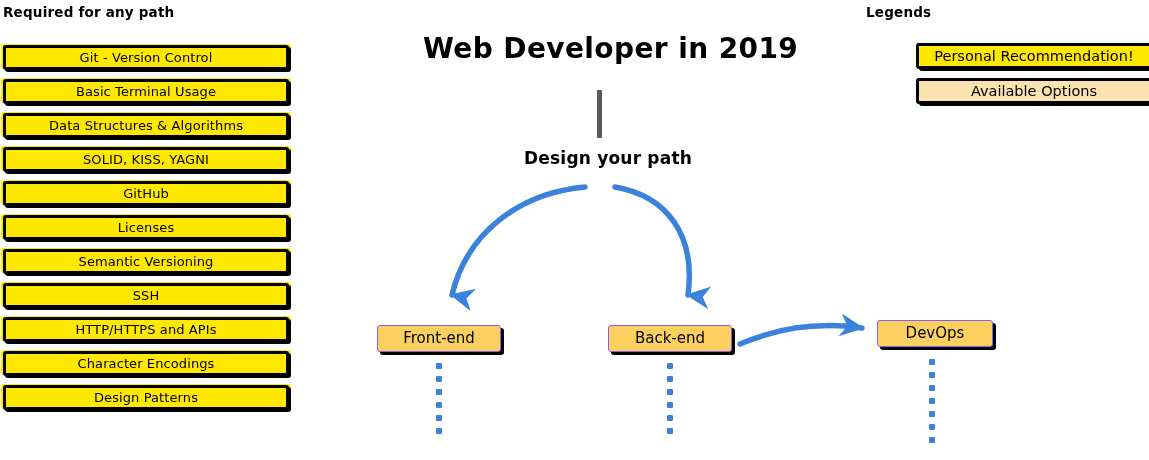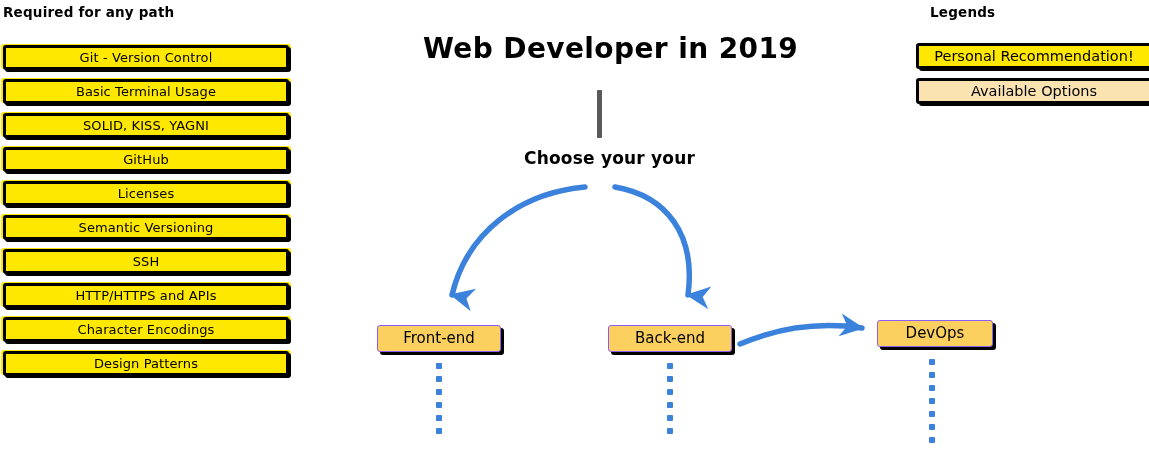--- a/index.html
+++ b/index.html
@@ -25,21 +25,21 @@
   
   .section-heading {
     position: absolute;
     font-size: 13.5px;
     font-weight: bold;
     letter-spacing: 0.2px;
     color: #000;
     white-space: nowrap;
   }
   #heading-required { left: 3px;  top: 4px; }
-  #heading-legends  { left: 930px; top: 4px; }
+  #heading-legends  { left: 866px; top: 4px; }
 
   
   #required-list {
     position: absolute;
     left: 3px;
     top: 45px;
     width: 286px;
   }
   .req-box {
     position: relative;
@@ -189,20 +189,23 @@
   <div class="section-heading" id="heading-required">Required for any path</div>
 
   <div id="required-list">
     <div class="req-box">
       <span class="label">Git - Version Control</span>
     </div>
     <div class="req-box">
       <span class="label">Basic Terminal Usage</span>
     </div>
     <div class="req-box">
+      <span class="label">Data Structures &amp; Algorithms</span>
+    </div>
+    <div class="req-box">
       <span class="label">SOLID, KISS, YAGNI</span>
     </div>
     <div class="req-box">
       <span class="label">GitHub</span>
     </div>
     <div class="req-box">
       <span class="label">Licenses</span>
     </div>
     <div class="req-box">
       <span class="label">Semantic Versioning</span>
@@ -218,21 +221,21 @@
     </div>
     <div class="req-box">
       <span class="label">Design Patterns</span>
     </div>
   </div>
 
   <div id="main-title">Web Developer in 2019</div>
 
   <div id="title-stem"></div>
 
-  <div id="choose-path">Choose your your</div>
+  <div id="choose-path">Design your path</div>
 
   <svg id="arrows-layer" viewBox="0 0 1149 460" width="1149" height="460">
     <defs>
       <marker id="head-down" markerWidth="5" markerHeight="5" refX="2.2" refY="4.2" orient="auto" markerUnits="strokeWidth">
         <path d="M 0.1 0.2 L 2.2 4.6 L 4.3 0.2 L 2.2 1.5 Z" fill="#3b82dc"></path>
       </marker>
       <marker id="head-right" markerWidth="5" markerHeight="5" refX="4.2" refY="2.2" orient="auto" markerUnits="strokeWidth">
         <path d="M 0.2 0.1 L 4.6 2.2 L 0.2 4.3 L 1.5 2.2 Z" fill="#3b82dc"></path>
       </marker>
     </defs>

